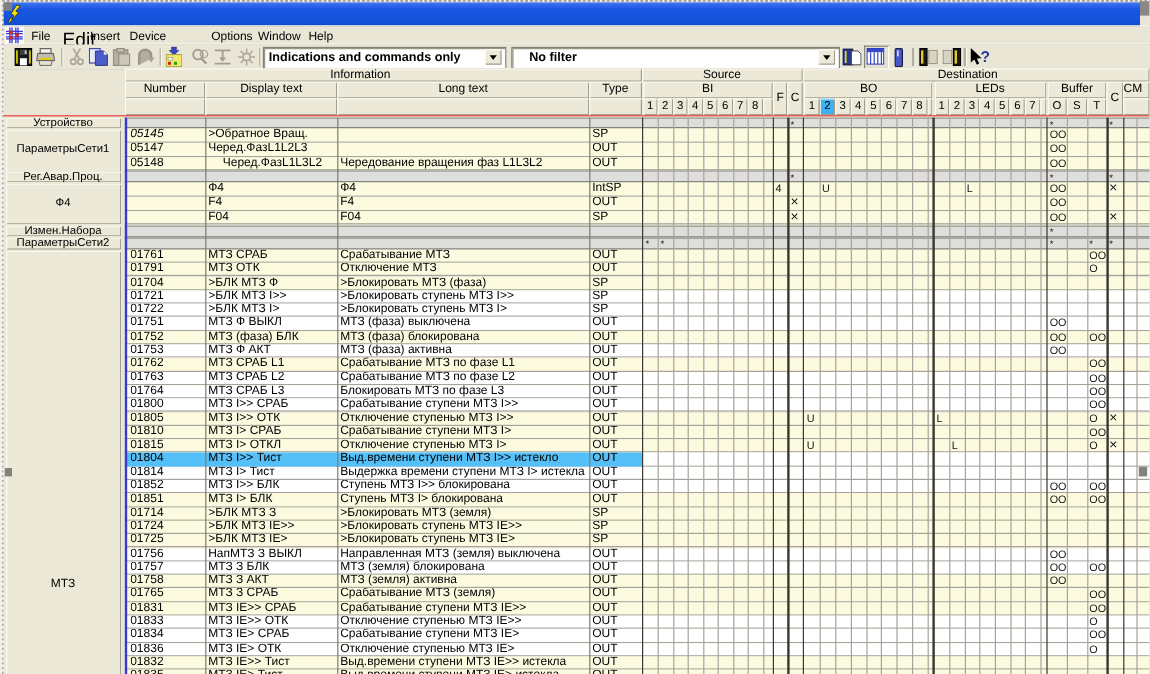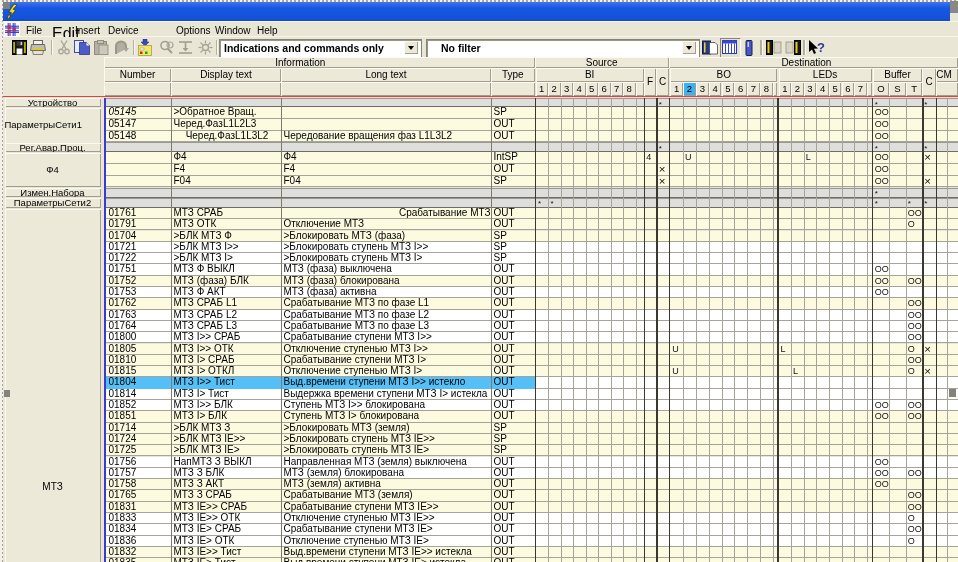--- a/index.html
+++ b/index.html
@@ -161,21 +161,21 @@
       <rect x="9.5" y="0.5" width="6" height="14" fill="#181818" stroke="#000"></rect>
       <rect x="10.5" y="2" width="2" height="11" fill="#e8c820"></rect>
     </svg>
 <div style="position:absolute;left:803.0px;top:40.0px;width:1.5px;height:15.0px;background:#b4b0a0;box-shadow:1px 0 0 #fbf9f0;"></div>
 <svg style="position:absolute;left:807px;top:39px" width="18" height="17" viewBox="0 0 18 17">
       <path d="M2 1 L2 13 L5 10.5 L7 15 L9 14 L7 9.8 L11 9.5 Z" fill="#000"></path>
       <text x="10" y="13" font-family="Liberation Sans" font-size="13" font-weight="bold" fill="#283898">?</text>
     </svg>
 <div style="position:absolute;left:3.0px;top:58.0px;width:101.0px;height:504.0px;background:#eae6d6;"></div>
 <div style="position:absolute;left:4.5px;top:98.0px;width:96.0px;height:9.3px;background:#ece9d9;box-shadow:inset 1px 1px 0 #fcfbf3,inset -1px -1px 0 #a29e8e;font-size:9.5px;text-align:center;line-height:9.3px;overflow:hidden;">Устройство</div>
-<div style="position:absolute;left:4.5px;top:107.9px;width:96.0px;height:51px;background:#ece9d9;box-shadow:inset 1px 1px 0 #fcfbf3,inset -1px -1px 0 #a29e8e;font-size:9.5px;text-align:left;line-height:34.3px;overflow:hidden;">ПараметрыСети1</div>
+<div style="position:absolute;left:4.5px;top:107.9px;width:96.0px;height:51px;background:#ece9d9;box-shadow:inset 1px 1px 0 #fcfbf3,inset -1px -1px 0 #a29e8e;font-size:9.5px;text-align:center;line-height:34.3px;overflow:hidden;">ПараметрыСети1</div>
 <div style="position:absolute;left:4.5px;top:142.9px;width:96.0px;height:9.4px;background:#ece9d9;box-shadow:inset 1px 1px 0 #fcfbf3,inset -1px -1px 0 #a29e8e;font-size:9.5px;text-align:center;line-height:9.4px;overflow:hidden;">Рег.Авар.Проц.</div>
 <div style="position:absolute;left:4.5px;top:152.9px;width:96.0px;height:34.3px;background:#ece9d9;box-shadow:inset 1px 1px 0 #fcfbf3,inset -1px -1px 0 #a29e8e;font-size:9.5px;text-align:center;line-height:34.3px;overflow:hidden;">Ф4</div>
 <div style="position:absolute;left:4.5px;top:187.9px;width:96.0px;height:9.6px;background:#ece9d9;box-shadow:inset 1px 1px 0 #fcfbf3,inset -1px -1px 0 #a29e8e;font-size:9.5px;text-align:center;line-height:9.6px;overflow:hidden;">Измен.Набора</div>
 <div style="position:absolute;left:4.5px;top:198.1px;width:96.0px;height:9.6px;background:#ece9d9;box-shadow:inset 1px 1px 0 #fcfbf3,inset -1px -1px 0 #a29e8e;font-size:9.5px;text-align:center;line-height:9.6px;overflow:hidden;">ПараметрыСети2</div>
 <div style="position:absolute;left:4.5px;top:208.5px;width:96.0px;height:360.0px;background:#ece9d9;box-shadow:inset 1px 1px 0 #fcfbf3,inset -1px -1px 0 #a29e8e;"></div>
 <div style="position:absolute;left:4.5px;top:481.0px;width:96.0px;height:13.0px;font-size:10px;text-align:center;">МТЗ</div>
 <div style="position:absolute;left:4.0px;top:389.5px;width:6.0px;height:7.0px;background:#84827c;"></div>
 <div class="hc" style="left:104.0px;top:56.5px;width:430.5px;height:11.0px;line-height:11.0px;box-shadow:inset 1px 1px 0 #fcfbf3,inset -1px -1px 0 #a29e8e;background:#ece9d9;"><span style="position:relative;left:-19px">Information</span></div>
 <div class="hc" style="left:534.5px;top:56.5px;width:134.3px;height:11.0px;line-height:11.0px;box-shadow:inset 1px 1px 0 #fcfbf3,inset -1px -1px 0 #a29e8e;background:#ece9d9;">Source</div>
 <div class="hc" style="left:668.8px;top:56.5px;width:289.2px;height:11.0px;line-height:11.0px;box-shadow:inset 1px 1px 0 #fcfbf3,inset -1px -1px 0 #a29e8e;background:#ece9d9;"><span style="position:relative;left:-7px">Destination</span></div>
@@ -349,21 +349,21 @@
 <div class="mk" style="left:874.7px;top:175.8px;line-height:11.7px;">OO</div>
 <div class="xk" style="left:924.3px;top:175.8px;line-height:11.7px;">×</div>
 <div class="mk" style="left:874.7px;top:189.0px;font-size:8px;">*</div>
 <div class="mk" style="left:538.0px;top:199.2px;font-size:8px;">*</div>
 <div class="mk" style="left:550.5px;top:199.2px;font-size:8px;">*</div>
 <div class="mk" style="left:874.7px;top:199.2px;font-size:8px;">*</div>
 <div class="mk" style="left:907.8px;top:199.2px;font-size:8px;">*</div>
 <div class="mk" style="left:924.3px;top:199.2px;font-size:8px;">*</div>
 <div class="rt" style="left:108.5px;top:207.9px;width:62px;height:10.3px;line-height:10.3px;">01761</div>
 <div class="rt" style="left:173.5px;top:207.9px;width:107px;height:10.3px;line-height:10.3px;">МТЗ СРАБ</div>
-<div class="rt" style="left:283.5px;top:207.9px;width:207px;height:10.3px;line-height:10.3px;text-align:right;">Срабатывание МТЗ</div>
+<div class="rt" style="left:283.5px;top:207.9px;width:207px;height:10.3px;line-height:10.3px;">Срабатывание МТЗ</div>
 <div class="rt" style="left:493.5px;top:207.9px;width:42px;height:10.3px;line-height:10.3px;">OUT</div>
 <div class="mk" style="left:907.8px;top:207.9px;line-height:11.3px;">OO</div>
 <div class="rt" style="left:108.5px;top:219.2px;width:62px;height:10.3px;line-height:10.3px;">01791</div>
 <div class="rt" style="left:173.5px;top:219.2px;width:107px;height:10.3px;line-height:10.3px;">МТЗ ОТК</div>
 <div class="rt" style="left:283.5px;top:219.2px;width:207px;height:10.3px;line-height:10.3px;">Отключение МТЗ</div>
 <div class="rt" style="left:493.5px;top:219.2px;width:42px;height:10.3px;line-height:10.3px;">OUT</div>
 <div class="mk" style="left:907.8px;top:219.2px;line-height:11.3px;">O</div>
 <div class="rt" style="left:108.5px;top:230.5px;width:62px;height:10.3px;line-height:10.3px;">01704</div>
 <div class="rt" style="left:173.5px;top:230.5px;width:107px;height:10.3px;line-height:10.3px;">&gt;БЛК МТЗ Ф</div>
 <div class="rt" style="left:283.5px;top:230.5px;width:207px;height:10.3px;line-height:10.3px;">&gt;Блокировать МТЗ (фаза)</div>
@@ -397,21 +397,21 @@
 <div class="rt" style="left:283.5px;top:298.3px;width:207px;height:10.3px;line-height:10.3px;">Срабатывание МТЗ по фазе L1</div>
 <div class="rt" style="left:493.5px;top:298.3px;width:42px;height:10.3px;line-height:10.3px;">OUT</div>
 <div class="mk" style="left:907.8px;top:298.3px;line-height:11.3px;">OO</div>
 <div class="rt" style="left:108.5px;top:309.6px;width:62px;height:10.3px;line-height:10.3px;">01763</div>
 <div class="rt" style="left:173.5px;top:309.6px;width:107px;height:10.3px;line-height:10.3px;">МТЗ СРАБ L2</div>
 <div class="rt" style="left:283.5px;top:309.6px;width:207px;height:10.3px;line-height:10.3px;">Срабатывание МТЗ по фазе L2</div>
 <div class="rt" style="left:493.5px;top:309.6px;width:42px;height:10.3px;line-height:10.3px;">OUT</div>
 <div class="mk" style="left:907.8px;top:309.6px;line-height:11.3px;">OO</div>
 <div class="rt" style="left:108.5px;top:320.9px;width:62px;height:10.3px;line-height:10.3px;">01764</div>
 <div class="rt" style="left:173.5px;top:320.9px;width:107px;height:10.3px;line-height:10.3px;">МТЗ СРАБ L3</div>
-<div class="rt" style="left:283.5px;top:320.9px;width:207px;height:10.3px;line-height:10.3px;">Срабатывание МТЗ по фазе L3</div>
+<div class="rt" style="left:283.5px;top:320.9px;width:207px;height:10.3px;line-height:10.3px;">Блокировать МТЗ по фазе L3</div>
 <div class="rt" style="left:493.5px;top:320.9px;width:42px;height:10.3px;line-height:10.3px;">OUT</div>
 <div class="mk" style="left:907.8px;top:320.9px;line-height:11.3px;">OO</div>
 <div class="rt" style="left:108.5px;top:332.2px;width:62px;height:10.3px;line-height:10.3px;">01800</div>
 <div class="rt" style="left:173.5px;top:332.2px;width:107px;height:10.3px;line-height:10.3px;">МТЗ I&gt;&gt; СРАБ</div>
 <div class="rt" style="left:283.5px;top:332.2px;width:207px;height:10.3px;line-height:10.3px;">Срабатывание ступени МТЗ I&gt;&gt;</div>
 <div class="rt" style="left:493.5px;top:332.2px;width:42px;height:10.3px;line-height:10.3px;">OUT</div>
 <div class="mk" style="left:907.8px;top:332.2px;line-height:11.3px;">OO</div>
 <div class="rt" style="left:108.5px;top:343.5px;width:62px;height:10.3px;line-height:10.3px;">01805</div>
 <div class="rt" style="left:173.5px;top:343.5px;width:107px;height:10.3px;line-height:10.3px;">МТЗ I&gt;&gt; ОТК</div>
 <div class="rt" style="left:283.5px;top:343.5px;width:207px;height:10.3px;line-height:10.3px;">Отключение ступенью МТЗ I&gt;&gt;</div>

